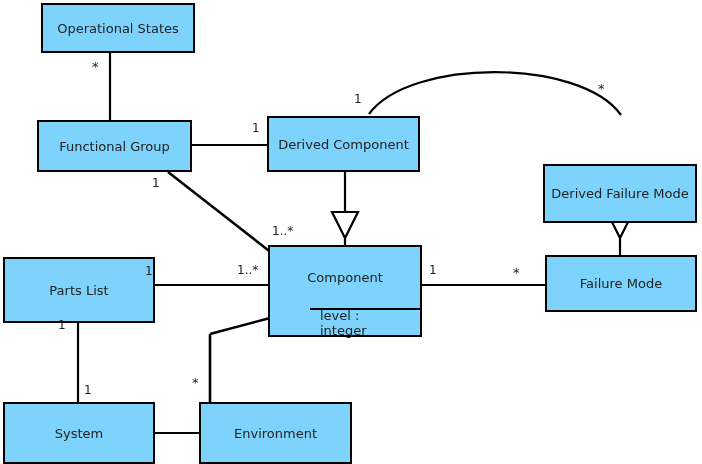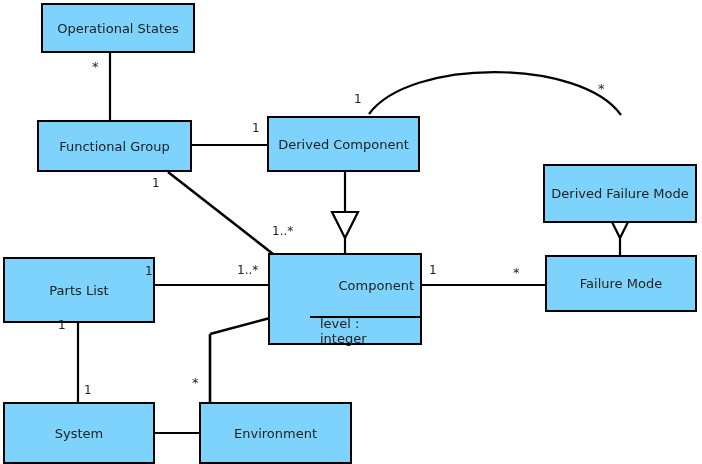--- a/index.html
+++ b/index.html
@@ -113,21 +113,21 @@
   </div>
 
   <div class="uml-class" style="left:543px; top:116px; width:154px; height:59px;margin-top:48px;">
     <div class="uml-name-compartment">Derived Failure Mode</div>
   </div>
 
   <div class="uml-class" style="left:3px; top:257px; width:152px; height:66px;">
     <div class="uml-name-compartment">Parts List</div>
   </div>
 
-  <div class="uml-class" style="left:268px; top:253px; width:154px; height:92px;align-items:flex-end;">
+  <div class="uml-class" style="left:268px; top:245px; width:154px; height:92px;">
     <div class="uml-name-compartment">Component</div>
     <div class="uml-attr-compartment">level : integer</div>
   </div>
 
   <div class="uml-class" style="left:545px; top:255px; width:152px; height:57px;">
     <div class="uml-name-compartment">Failure Mode</div>
   </div>
 
   <div class="uml-class" style="left:3px; top:402px; width:152px; height:62px;">
     <div class="uml-name-compartment">System</div>

